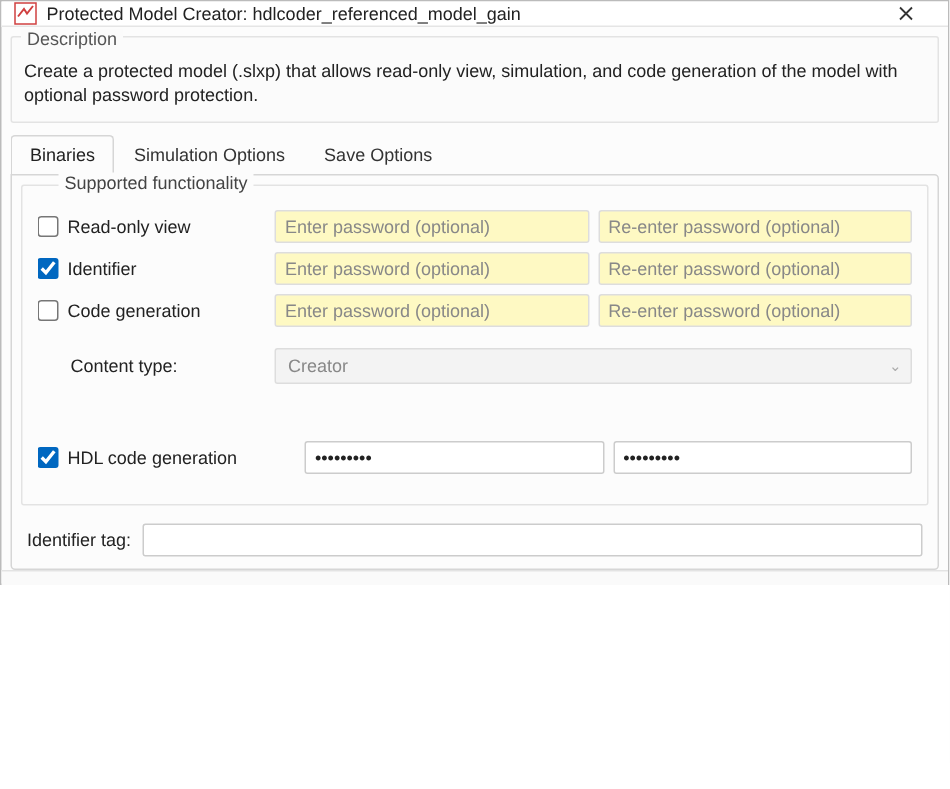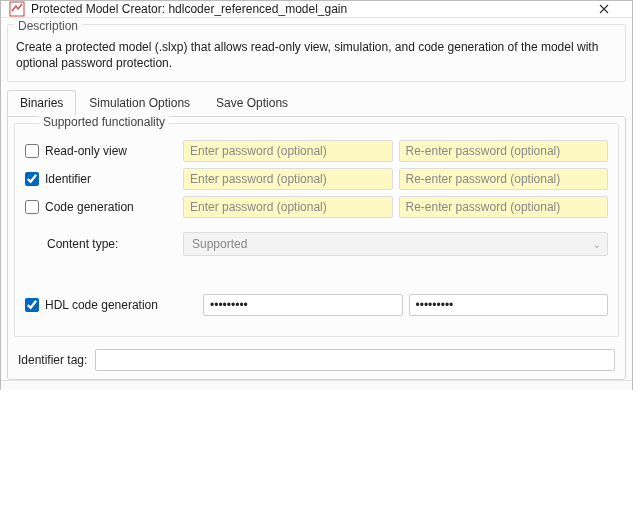--- a/index.html
+++ b/index.html
@@ -101,21 +101,21 @@
           <input class="text-input" disabled="" placeholder="Enter password (optional)" style="">
           <input class="text-input" disabled="" placeholder="Re-enter password (optional)" style="">
         </div>
       </div>
 
       <div class="row" style="margin-top:14px;">
         <div class="col-label indent">
           <span>Content type:</span>
         </div>
         <div class="select">
-          <span>Supported</span>
+          <span>Creator</span>
           <span class="caret">⌄</span>
         </div>
       </div>
 
       <div class="spacer-big"></div>
 
       <div class="row">
         <div class="col-label" style="width:172px;">
           <input type="checkbox" checked="" style="">
           <span>HDL code generation</span>

